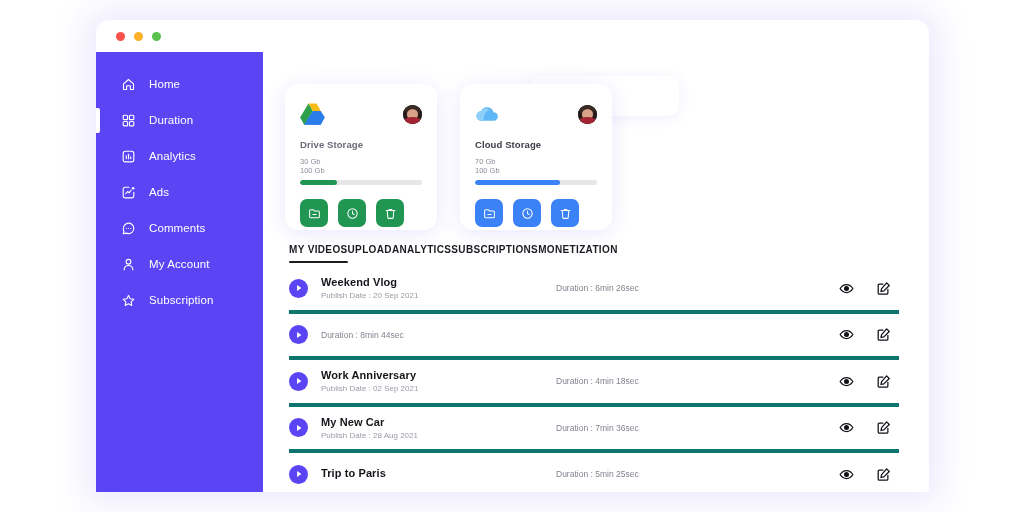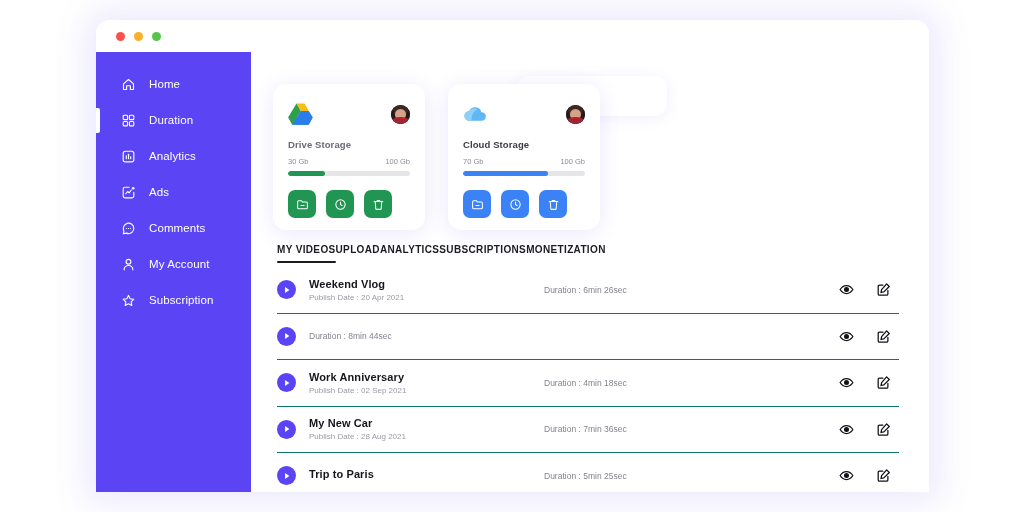--- a/index.html
+++ b/index.html
@@ -35,21 +35,21 @@
   }
   .dot { width: 9px; height: 9px; border-radius: 50%; }
   .dot.red { background: #f9514a; }
   .dot.yellow { background: #fbb028; }
   .dot.green { background: #5ac24f; }
 
   .body-row { display: flex; height: 440px; }
 
   
   .sidebar {
-    width: 155px;
+    width: 167px;
     background: #5b44f4;
     position: relative;
     padding-top: 14px;
     flex: none;
   }
   .nav-item {
     display: flex;
     align-items: center;
     gap: 13px;
     height: 36px;
@@ -131,20 +131,21 @@
     color: #3b3b47;
     margin-top: 9px;
     letter-spacing: .1px;
   }
   .card.one .card-title { color: #6a6a78; }
   .meter-labels {
     display: flex; justify-content: space-between;
     font-size: 7.5px;
     color: #8b8b99;
     margin-top: 7px;
+    flex-direction: column;
   }
   .meter {
     margin-top: 5px;
     height: 5px;
     border-radius: 3px;
     background: #e6e6e9;
     overflow: hidden;
   }
   .meter span { display: block; height: 100%; border-radius: 3px; }
   .card-actions {
@@ -183,21 +184,21 @@
     background: #1b1b22;
     border-radius: 2px;
   }
 
   
   .video-list { margin-top: 4px; padding-left: 4px; }
   .video-row {
     display: flex;
     align-items: center;
     height: 46.5px;
-    border-bottom: 1px solid #0f766e;
+    border-bottom: 4px solid #0f766e;
     cursor: pointer;
   }
   .play {
     width: 19px; height: 19px;
     border-radius: 50%;
     background: #5b44f4;
     display: flex; align-items: center; justify-content: center;
     flex: none;
     margin-right: 13px;
   }
@@ -415,21 +416,21 @@
         <div class="video-list">
 
           <div class="video-row">
             <span class="play">
               <svg viewBox="0 0 10 10" fill="#ffffff">
                   <path d="M2.6 1.4 L8 5 L2.6 8.6 Z"></path>
                 </svg>
             </span>
             <div class="vinfo">
               <div class="vtitle">Weekend Vlog</div>
-              <div class="vdate">Publish Date : 20 Apr 2021</div>
+              <div class="vdate">Publish Date : 20 Sep 2021</div>
             </div>
             <div class="vdur">Duration : 6min 26sec</div>
             <div class="vicons">
               <span class="i">
                 <svg viewBox="0 0 24 24" fill="none" stroke="#111118" stroke-width="2" stroke-linecap="round" stroke-linejoin="round">
                   <path d="M1.8 12 S5.8 5.6 12 5.6 S22.2 12 22.2 12 S18.2 18.4 12 18.4 S1.8 12 1.8 12 Z"></path>
                   <circle cx="12" cy="12" r="3" fill="#111118"></circle>
                 </svg>
               </span>
               <span class="i">

